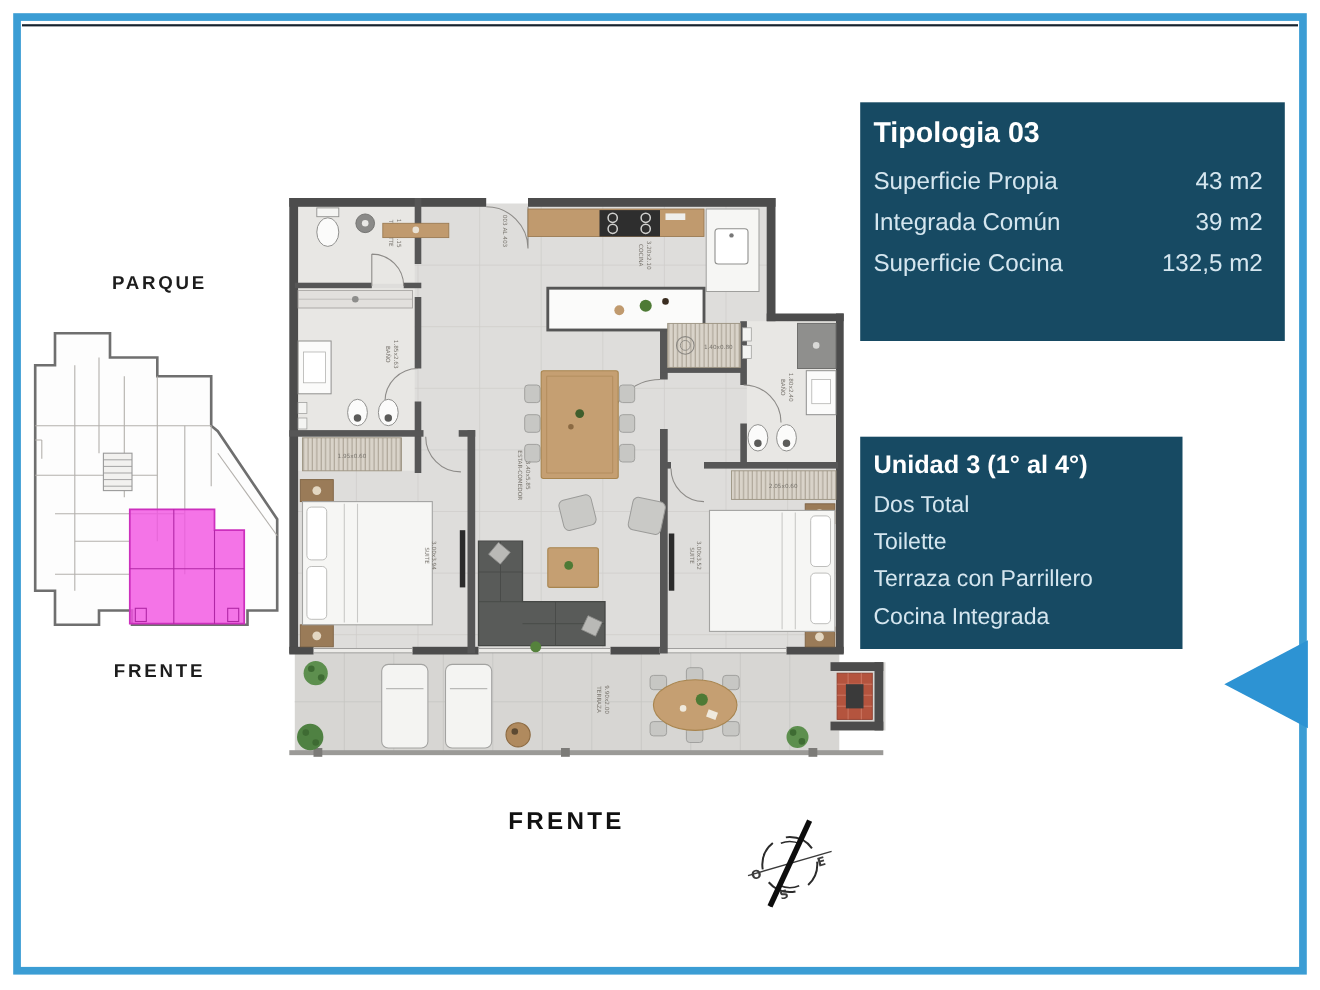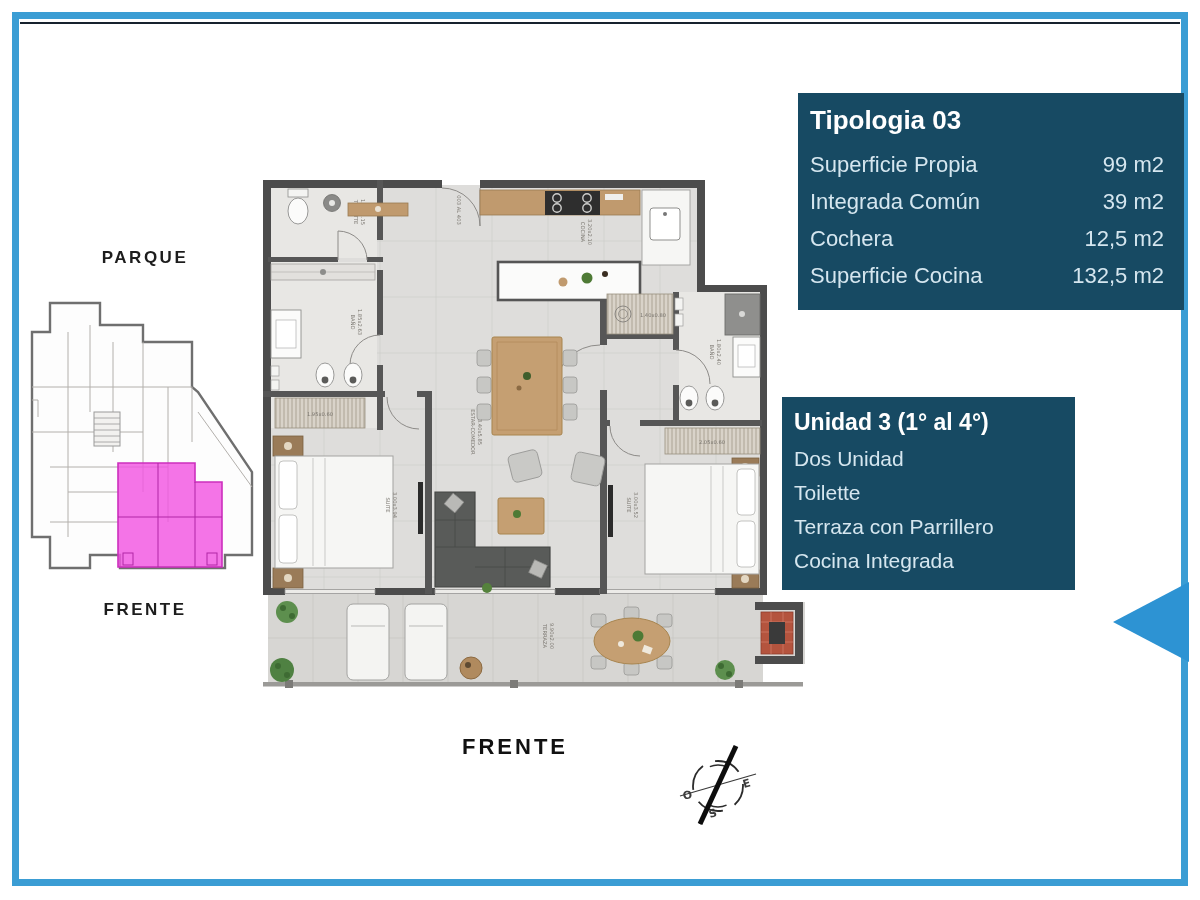--- a/index.html
+++ b/index.html
@@ -15,21 +15,21 @@
   .keyplan-svg{display:block;margin:24px auto 0 auto;}
   .keyplan-bottom{margin-top:26px;}
 
   
   .frente-main{position:absolute;left:420px;top:734px;width:190px;text-align:center;
     font-size:22px;font-weight:bold;color:#111;letter-spacing:3px;}
   .compass{position:absolute;left:676px;top:740px;}
 
   
   .card{position:absolute;background:#174a63;color:#d5e6ef;padding:10px 20px 12px 12px;box-sizing:border-box;}
-  .card-tipologia{left:782px;top:93px;width:386px;height:217px;margin-left:16px;}
+  .card-tipologia{left:782px;top:93px;width:386px;height:217px;}
   .card-unidad{left:782px;top:385px;width:293px;height:193px;padding-right:12px;margin-top:12px;}
   .card-title{font-size:26px;font-weight:bold;color:#ffffff;margin:2px 0 10px 0;}
   .card-unidad .card-title{font-size:23px;margin-bottom:6px;}
   .spec-row{display:flex;justify-content:space-between;font-size:22px;line-height:37px;gap:48px;}
   .spec-row .val{text-align:right;}
   .feature{font-size:21px;line-height:34px;}
 
   
   .arrow{position:absolute;right:11px;top:582px;width:0;height:0;
     border-top:40px solid transparent;border-bottom:40px solid transparent;
@@ -381,39 +381,35 @@
       <text x="8" y="60" transform="rotate(-16 8 60)">O</text>
       <text x="68" y="48" transform="rotate(-16 68 48)">E</text>
       <text x="34" y="78" transform="rotate(-16 34 78)">S</text>
     </g>
   </svg>
 
   <div class="card card-tipologia">
     <div class="card-title">Tipologia 03</div>
     <div class="spec-row">
       <span class="lbl">Superficie Propia</span>
-      <span class="val">99 m2</span>
+      <span class="val">43 m2</span>
     </div>
     <div class="spec-row">
       <span class="lbl">Integrada Común</span>
       <span class="val">39 m2</span>
     </div>
     <div class="spec-row">
-      <span class="lbl">Cochera</span>
-      <span class="val">12,5 m2</span>
-    </div>
-    <div class="spec-row">
       <span class="lbl">Superficie Cocina</span>
       <span class="val">132,5 m2</span>
     </div>
   </div>
 
   <div class="card card-unidad">
     <div class="card-title">Unidad 3 (1° al 4°)</div>
-    <div class="feature">Dos Unidad</div>
+    <div class="feature">Dos Total</div>
     <div class="feature">Toilette</div>
     <div class="feature">Terraza con Parrillero</div>
     <div class="feature">Cocina Integrada</div>
   </div>
 
   <div class="arrow"></div>
 
 </div>
 
 </body></html>

